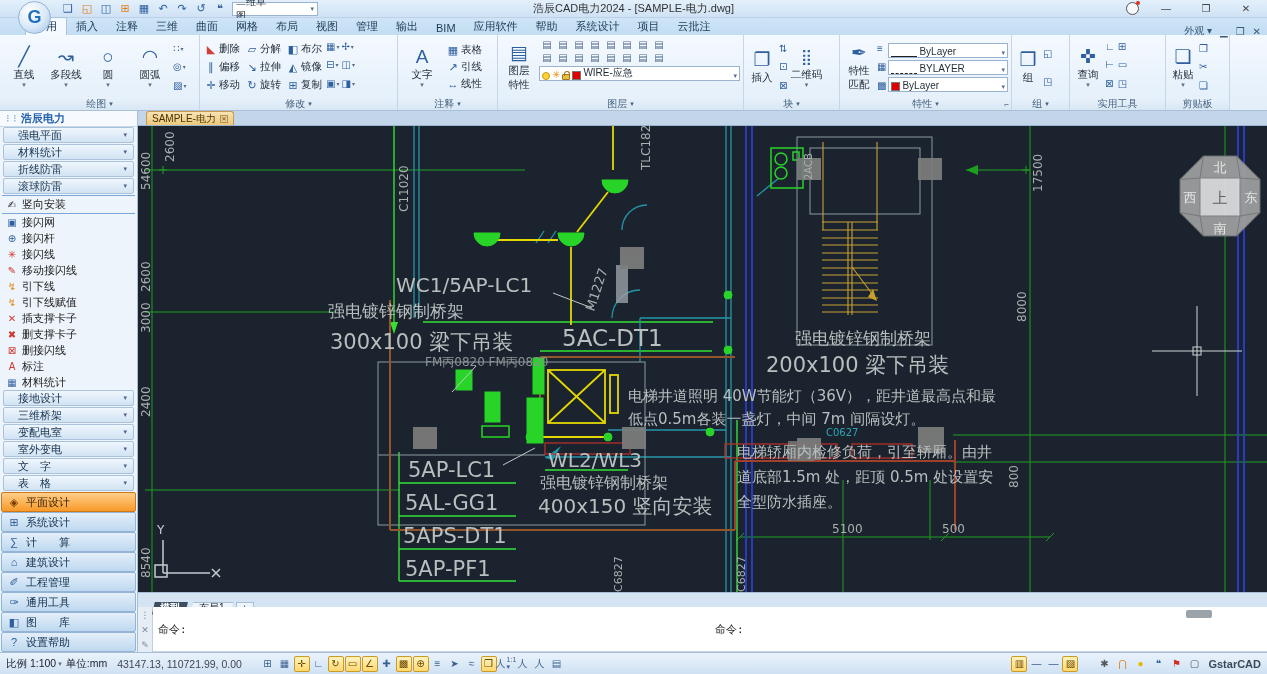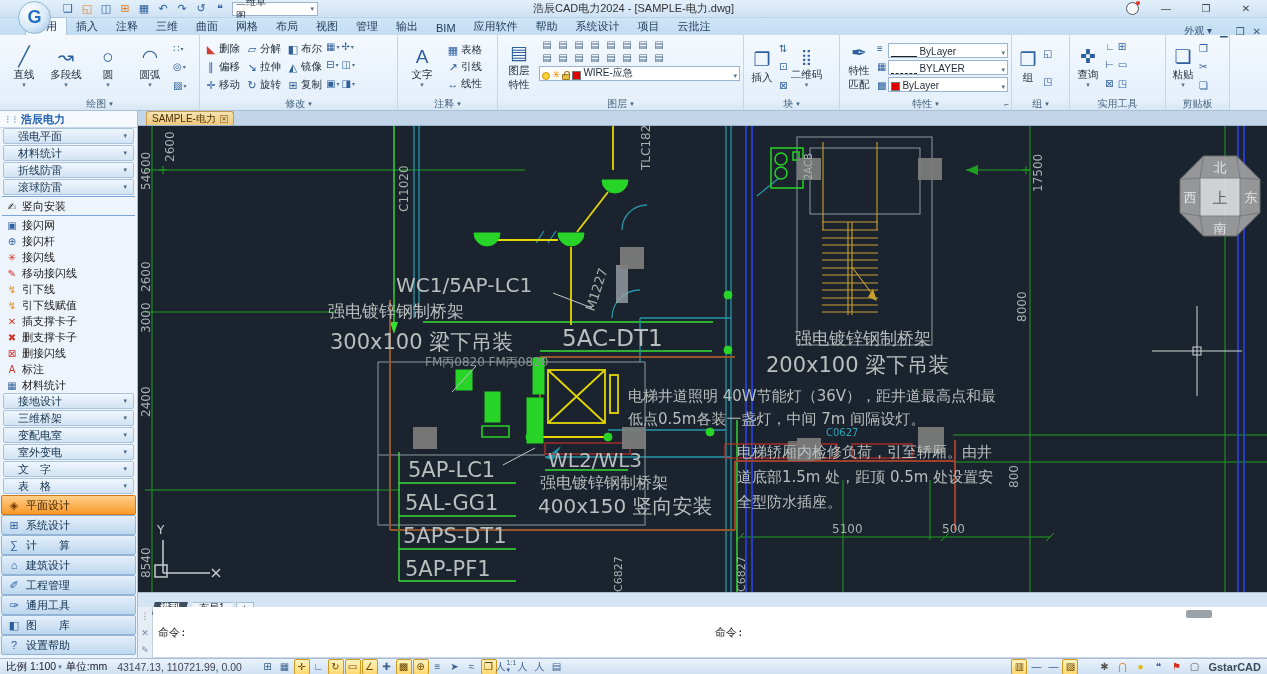--- a/index.html
+++ b/index.html
@@ -91,21 +91,21 @@
   .ltab.add{background:#eef4fb;border:1px solid #a8bed4;width:16px;justify-content:center;}
 
   .cmdline{flex:1;background:#dfe9f3;display:flex;min-height:0;}
   .cmd-icons{width:15px;background:#e6edf5;border-right:1px solid #c0cedd;display:flex;flex-direction:column;align-items:center;justify-content:space-around;color:#7a8aa0;font-size:9px;}
   .cmd-rows{flex:1;display:flex;flex-direction:row;}
   .cmd-strip{height:5px;background:#fff;border-bottom:1px solid #d0d8e0;}
   .cmd-row{flex:1;background:#fff;border-bottom:1px solid #cfd8e2;display:flex;align-items:center;padding-left:5px;font-family:"DejaVu Sans Mono","Liberation Mono",monospace;font-size:11px;color:#222;position:relative;}
   .cmd-grip{position:absolute;right:55px;top:3px;width:26px;height:8px;background:#9aa2aa;border-radius:2px;}
 
   
-  .statusbar{height:16px;background:linear-gradient(#eaf3fc,#cfe1f3);border-top:1px solid #a8bdd4;display:flex;align-items:center;padding:0 6px;gap:4px;font-size:10.5px;color:#223;}
+  .statusbar{height:22px;background:linear-gradient(#eaf3fc,#cfe1f3);border-top:1px solid #a8bdd4;display:flex;align-items:center;padding:0 6px;gap:4px;font-size:10.5px;color:#223;}
   .stext{display:flex;align-items:center;gap:2px;}
   .scoords{color:#445;margin-left:6px;}
   .sicons{display:flex;gap:1px;margin-left:14px;}
   .sic{width:16px;height:16px;display:flex;align-items:center;justify-content:center;font-size:10px;color:#3a5f8e;border:1px solid transparent;border-radius:2px;position:relative;}
   .sic.on{background:linear-gradient(#fff3c0,#ffd870);border-color:#cf9a20;color:#6a4a00;}
   .sic .sfx{font-size:7px;margin-left:1px;color:#3a5f8e;}
   .sright{margin-left:auto;display:flex;align-items:center;gap:2px;}
   .sright .gap{width:14px;}
   .brand{color:#3a4a5a;font-size:11px;margin-left:4px;font-weight:bold;}
   .sic.gear{color:#555;} .sic.lockc{color:#e08020;} .sic.bulbc{color:#e8b800;} .sic.chat{color:#2e5f9e;} .sic.flag{color:#d03020;}

